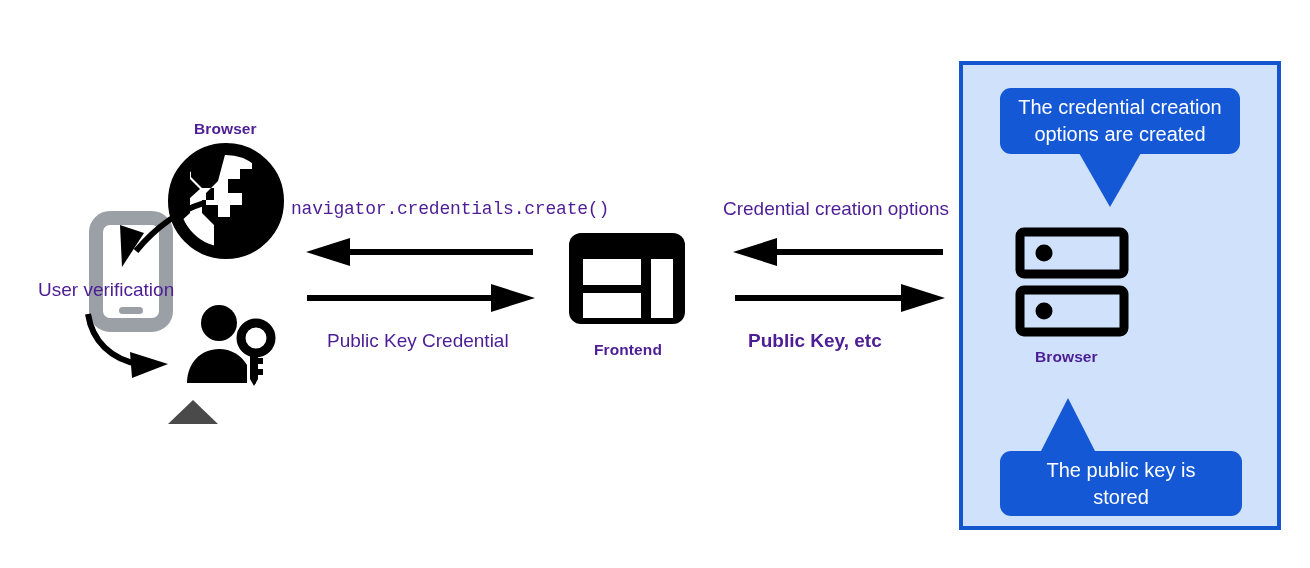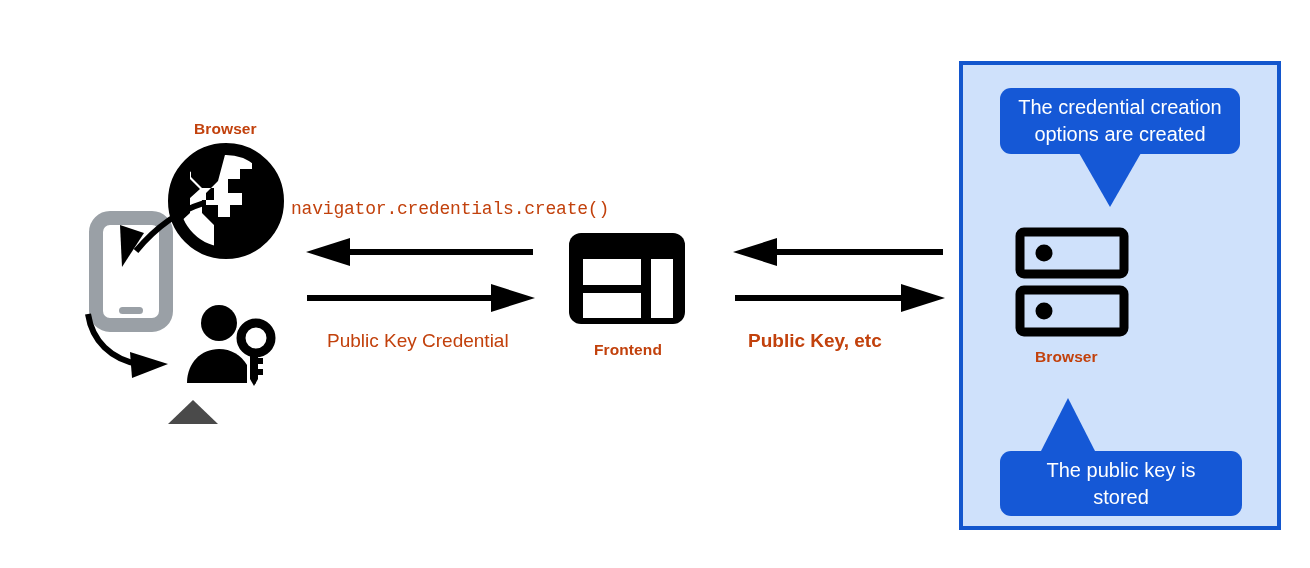--- a/index.html
+++ b/index.html
@@ -21,21 +21,21 @@
     width: 1310px;
     height: 568px;
   }
   .abs { position: absolute; }
 
   
   .label {
     position: absolute;
     font-family: "Liberation Sans", sans-serif;
     font-size: 19px;
-    color: #c2410c;
+    color: #4c1d95;
     white-space: nowrap;
     line-height: 1.2;
   }
   .label-bold {
     font-weight: bold;
     font-size: 15.5px;
     letter-spacing: 0.1px;
   }
   .label-mono {
     font-family: "Liberation Mono", monospace;
@@ -214,25 +214,27 @@
 
   <div class="abs" style="left:80px; top:312px;">
     <svg width="120" height="70" viewBox="0 0 120 70">
       <path d="M8 2 C 12 28 30 48 62 53" fill="none" stroke="#000" stroke-width="6"></path>
       <path d="M50 40 L 88 52 L 52 66 Z" fill="#000"></path>
     </svg>
   </div>
 
   <div class="tooltip-gray-tail"></div>
 
+  <div class="label" style="left:38px; top:279px;">User verification</div>
 
   <div class="label" style="left:327px; top:330px;">Public Key Credential</div>
 
   <div class="label label-mono" style="left:291px; top:199px;">navigator.credentials.create()</div>
 
+  <div class="label" style="left:723px; top:198px;">Credential creation options</div>
 
   <div class="label" style="left:748px; top:330px;font-weight:bold;">Public Key, etc</div>
 
   <div class="abs" style="left:306px; top:237px;">
     <svg width="230" height="30" viewBox="0 0 230 30">
       <line x1="38" y1="15" x2="227" y2="15" stroke="#000" stroke-width="6"></line>
       <path d="M0 15 L 44 1 L 44 29 Z" fill="#000"></path>
     </svg>
   </div>
 

